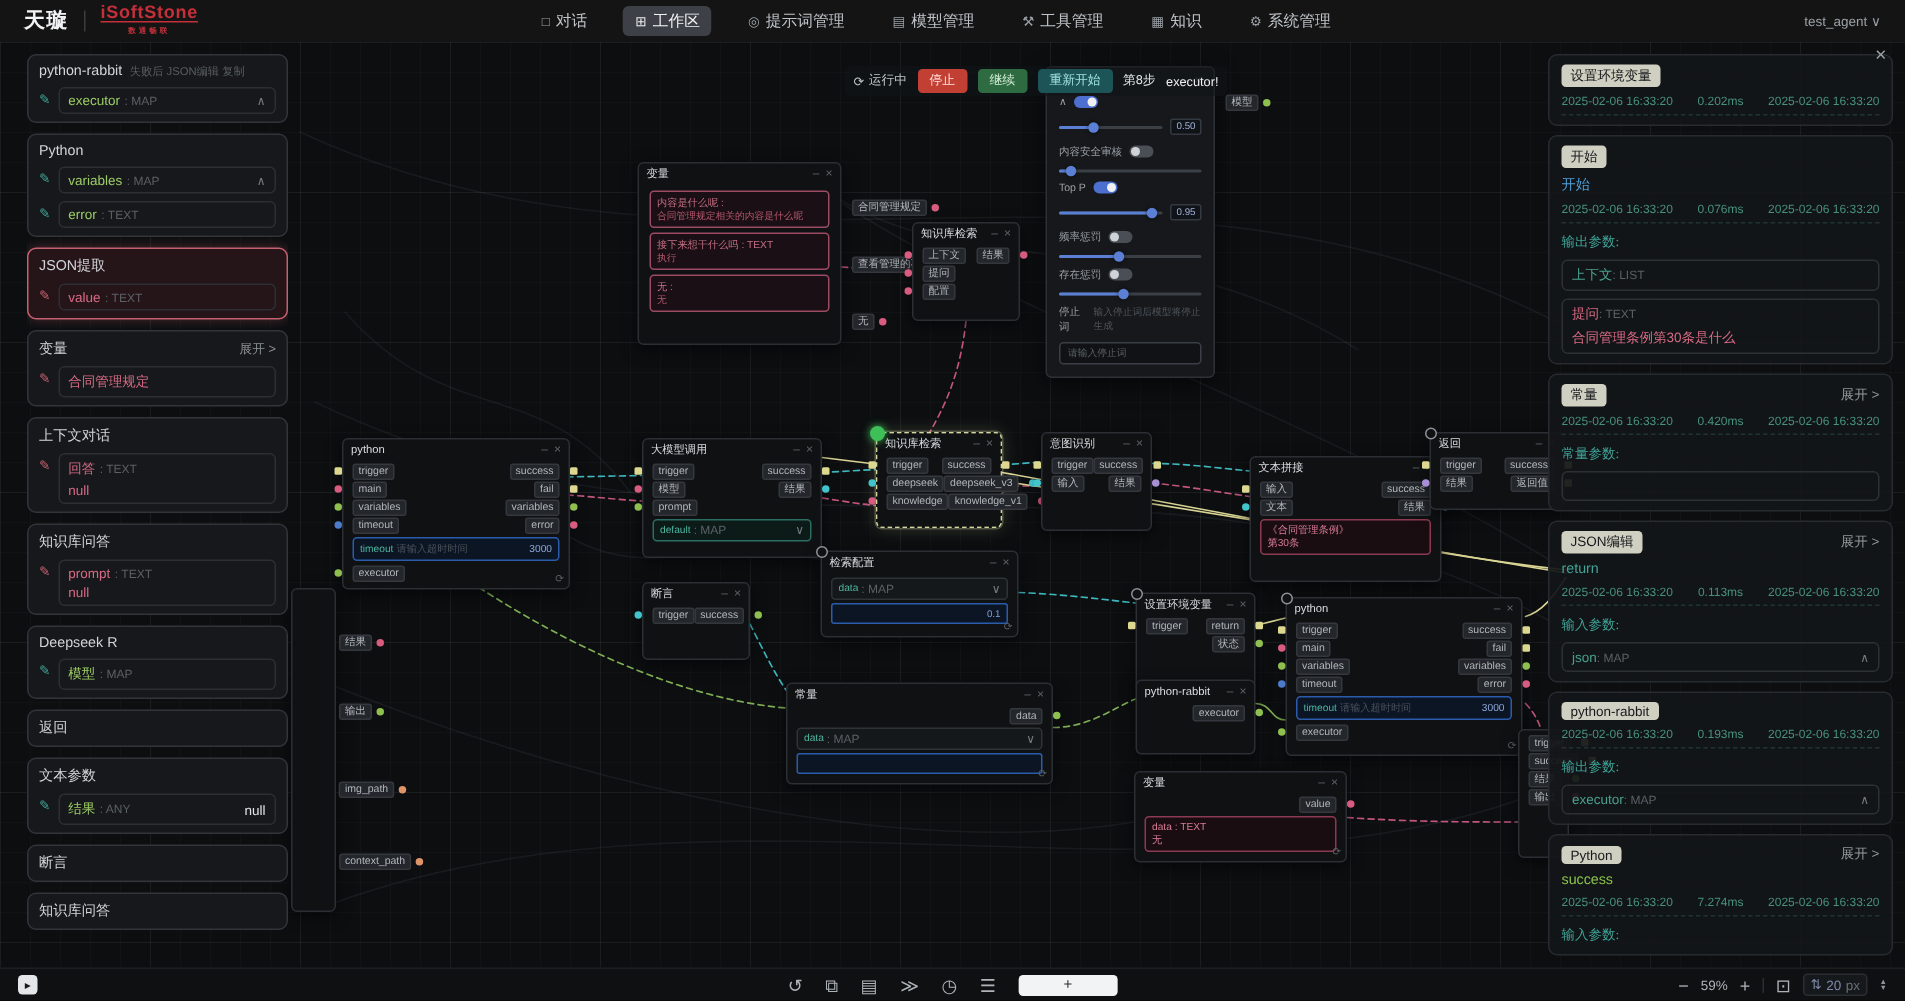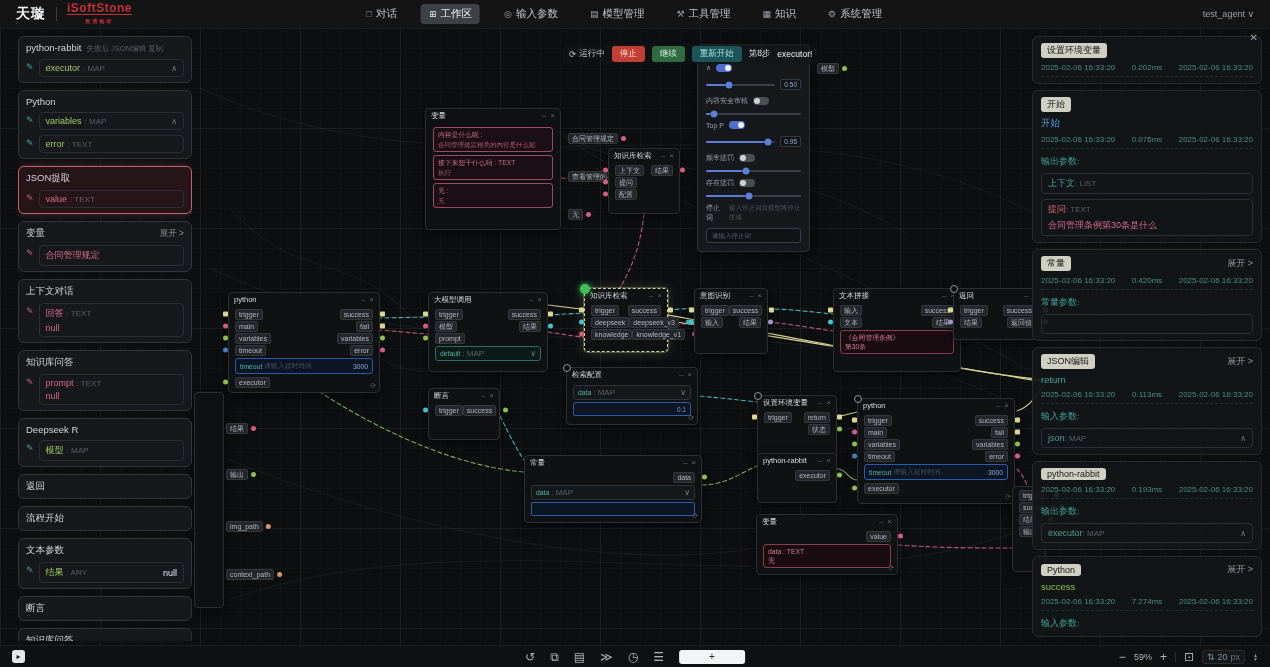--- a/index.html
+++ b/index.html
@@ -149,21 +149,21 @@
         <div class="mitem">
           <span class="micon">□</span>
           <span>对话</span>
         </div>
         <div class="mitem active">
           <span class="micon">⊞</span>
           <span>工作区</span>
         </div>
         <div class="mitem">
           <span class="micon">◎</span>
-          <span>输入参数</span>
+          <span>提示词管理</span>
         </div>
         <div class="mitem">
           <span class="micon">▤</span>
           <span>模型管理</span>
         </div>
         <div class="mitem">
           <span class="micon">⚒</span>
           <span>工具管理</span>
         </div>
         <div class="mitem">
@@ -456,21 +456,21 @@
                 <span class="dot t"></span>
                 <span class="pill">输入</span>
               </span>
               <span class="pside pr">
                 <span class="pill">结果</span>
                 <span class="dot v"></span>
               </span>
             </div>
           </div>
         </div>
-        <div class="node" style="left: 833px; top: 260px; width: 128px; min-height: 84px;">
+        <div class="node" style="left: 833px; top: 276px; width: 128px; min-height: 84px;">
           <div class="nhead">
             <span>文本拼接</span>
             <span class="nhx">
               <span>–</span>
               <span>×</span>
             </span>
           </div>
           <div class="nbody">
             <div class="prow">
               <span class="pside pl">
@@ -523,21 +523,21 @@
                 <span class="dot v"></span>
                 <span class="pill">结果</span>
               </span>
               <span class="pside pr">
                 <span class="pill">返回值</span>
                 <span class="dot y"></span>
               </span>
             </div>
           </div>
         </div>
-        <div class="node" style="left: 566px; top: 339px; width: 132px; min-height: 58px;">
+        <div class="node" style="left: 547px; top: 339px; width: 132px; min-height: 58px;">
           <span class="ring"></span>
           <div class="nhead">
             <span>检索配置</span>
             <span class="nhx">
               <span>–</span>
               <span>×</span>
             </span>
           </div>
           <div class="nbody">
             <div class="nfield plain">
@@ -974,25 +974,20 @@
             <div class="sfline">
               <span class="fname green">模型</span>
               <span class="ftype">: MAP</span>
             </div>
           </div>
         </div>
       </div>
       <div class="scard">
         <div class="sc-head">
           <span>返回</span>
-        </div>
-      </div>
-      <div class="scard">
-        <div class="sc-head">
-          <span>流程开始</span>
         </div>
       </div>
       <div class="scard">
         <div class="sc-head">
           <span>文本参数</span>
         </div>
         <div class="srow">
           <span class="pencil green">✎</span>
           <div class="sfield">
             <div class="sfline">

